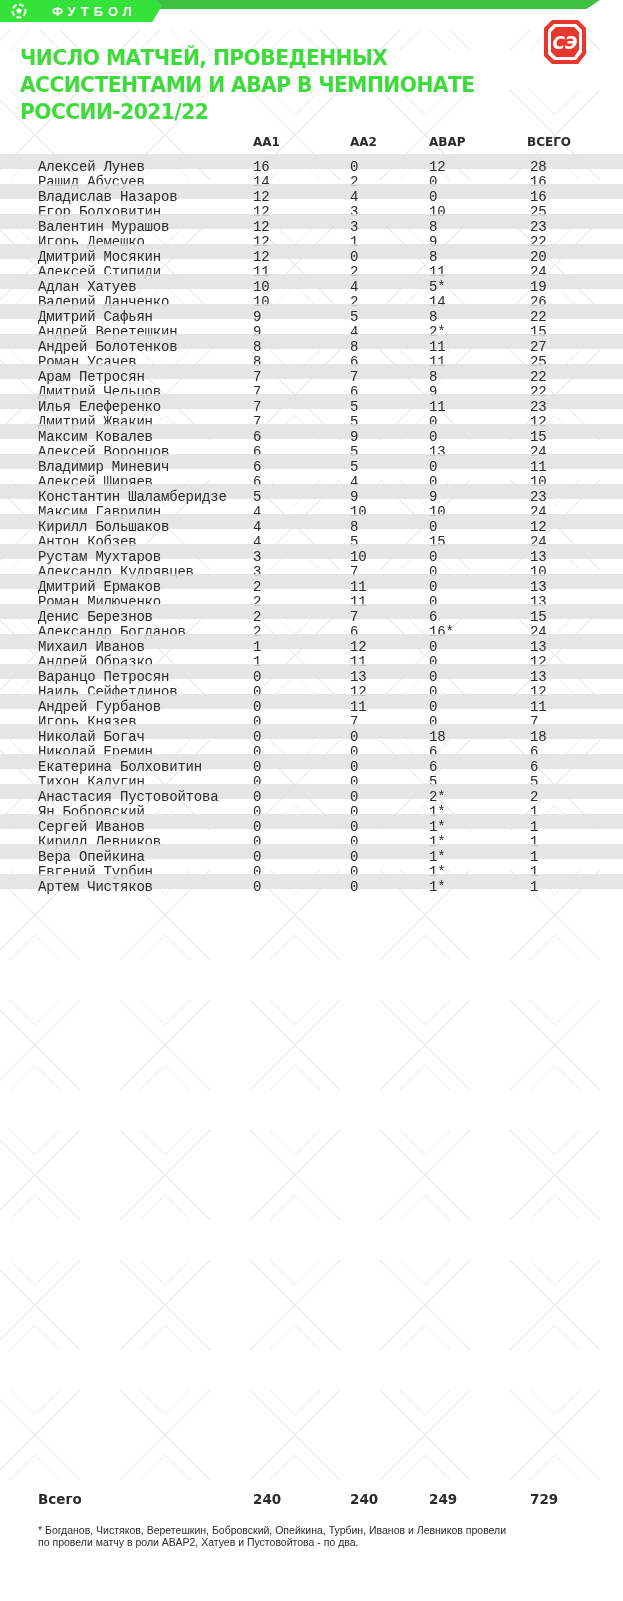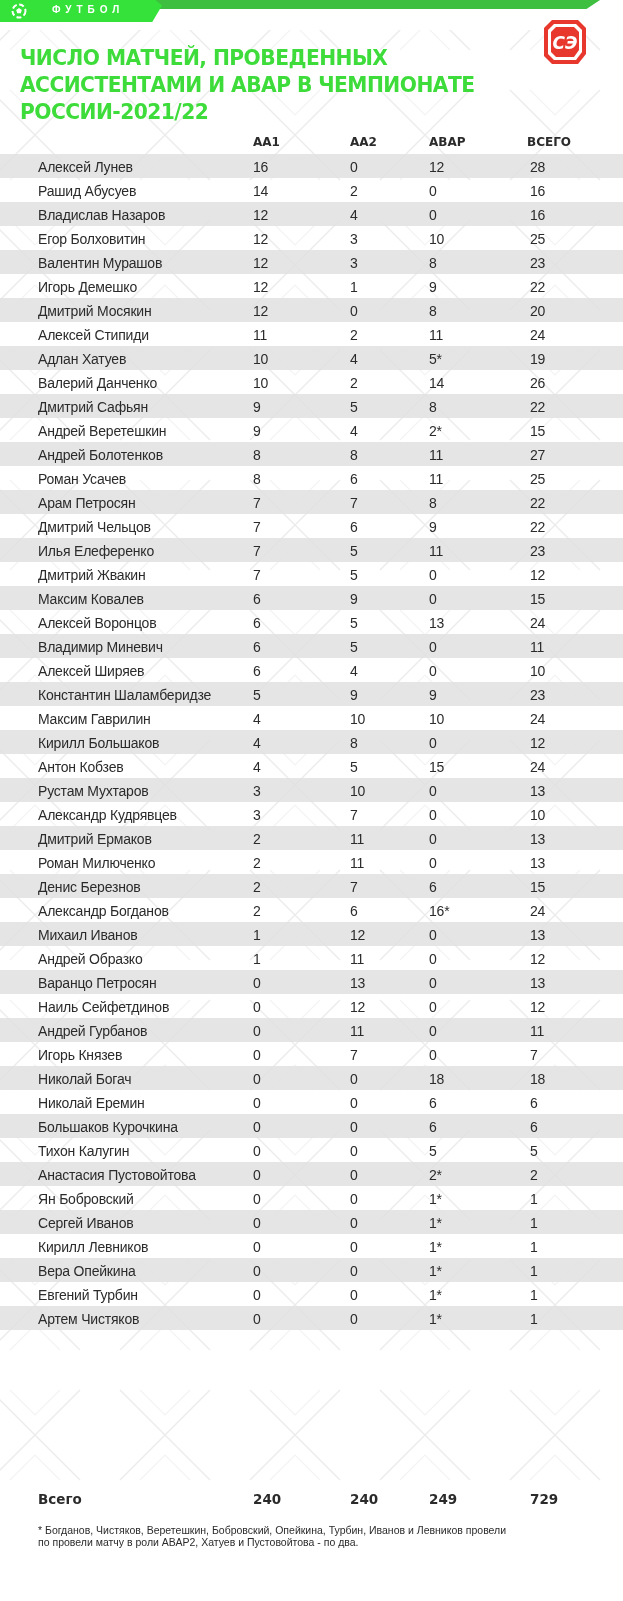--- a/index.html
+++ b/index.html
@@ -5,31 +5,31 @@
   * { box-sizing: border-box; margin: 0; padding: 0; }
   html, body { width: 623px; height: 1601px; background: #ffffff; overflow: hidden; }
   body { position: relative; font-family: "Liberation Sans", "DejaVu Sans", sans-serif; color: #2b2b2b; }
 
   .bg-pattern { position: absolute; left: 0; top: 0; width: 623px; height: 1601px; pointer-events: none; z-index: 0; }
 
   .topbar { position: absolute; left: 0; top: 0; width: 623px; height: 22px; z-index: 2; }
   .topbar .stripe { position: absolute; left: 150px; top: 0; width: 450px; height: 9px; background: #3fbf3f; clip-path: polygon(0 0, 100% 0, 97% 100%, 0 100%); }
   .topbar .tag { position: absolute; left: 0; top: 0; width: 162px; height: 22px; background: #34e23a; clip-path: polygon(0 0, 96% 0, 100% 25%, 94% 100%, 0 100%); }
   .topbar .ball { position: absolute; left: 11px; top: 3px; width: 16px; height: 16px; }
-  .topbar .section { position: absolute; left: 52px; top: 4px; font-size: 10px; font-weight: bold; color: #ffffff; letter-spacing: 5px; }
+  .topbar .section { position: absolute; left: 52px; top: 4px; font-size: 13px; font-weight: bold; color: #ffffff; letter-spacing: 5px; }
 
   .logo { position: absolute; left: 540px; top: 18px; width: 50px; height: 50px; z-index: 2; }
 
   .title { position: absolute; left: 20px; top: 44px; width: 520px; font-family: "DejaVu Sans", sans-serif; font-weight: bold; font-size: 22px; line-height: 27px; color: #3ddc3a; letter-spacing: -0.6px; z-index: 2; text-transform: uppercase; transform: scaleX(0.92); transform-origin: left top; }
 
   .thead { position: absolute; left: 0; top: 132px; width: 623px; height: 22px; z-index: 2; padding-left: 48px; }
   .thead span { position: absolute; top: 3px; font-family: "DejaVu Sans", sans-serif; font-weight: bold; font-size: 12px; color: #2b2b2b; }
 
   .tbody { position: absolute; left: 0; top: 154px; width: 623px; z-index: 1; }
-  .row { position: relative; height: 24px; width: 623px; }
+  .row { position: relative; height: 15px; width: 623px; font-family: Liberation Mono, monospace; }
   .row.alt { background: rgba(224,224,224,0.85); }
   .row span { position: absolute; top: 5px; font-size: 14px; color: #2b2b2b; letter-spacing: -0.2px; }
   .c-name { left: 38px; }
   .c-aa1 { left: 253px; }
   .c-aa2 { left: 350px; }
   .c-avar { left: 429px; text-align: right; }
   .c-total { left: 530px; }
 
   .total-row { position: absolute; left: 0; top: 1488px; width: 623px; height: 26px; z-index: 2; }
   .total-row span { position: absolute; top: 3px; font-family: "DejaVu Sans", sans-serif; font-weight: bold; font-size: 13.5px; color: #2b2b2b; }
@@ -352,21 +352,21 @@
       <span class="c-total">18</span>
     </div>
     <div class="row">
       <span class="c-name">Николай Еремин</span>
       <span class="c-aa1">0</span>
       <span class="c-aa2">0</span>
       <span class="c-avar">6</span>
       <span class="c-total">6</span>
     </div>
     <div class="row alt">
-      <span class="c-name">Большаков Курочкина</span>
+      <span class="c-name">Екатерина Болховитин</span>
       <span class="c-aa1">0</span>
       <span class="c-aa2">0</span>
       <span class="c-avar">6</span>
       <span class="c-total">6</span>
     </div>
     <div class="row">
       <span class="c-name">Тихон Калугин</span>
       <span class="c-aa1">0</span>
       <span class="c-aa2">0</span>
       <span class="c-avar">5</span>

